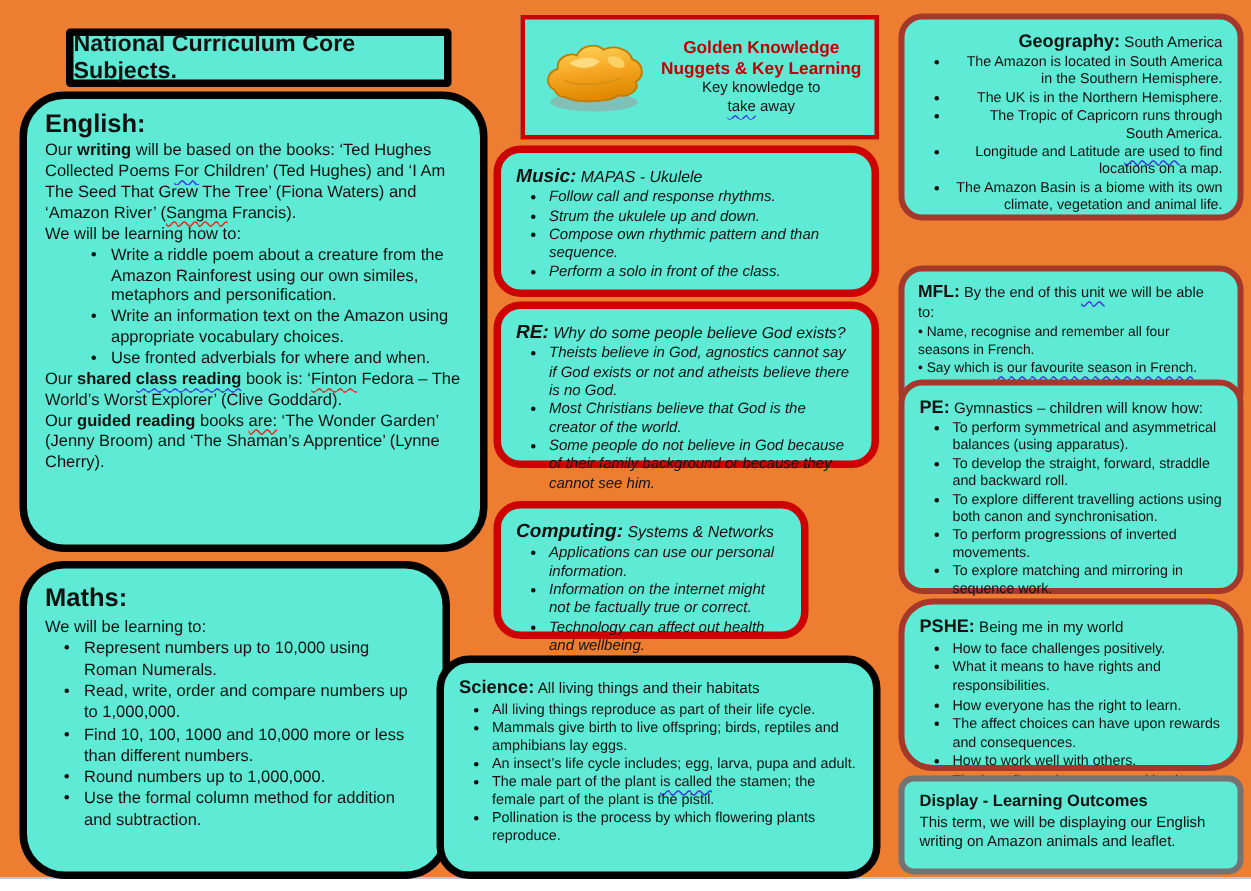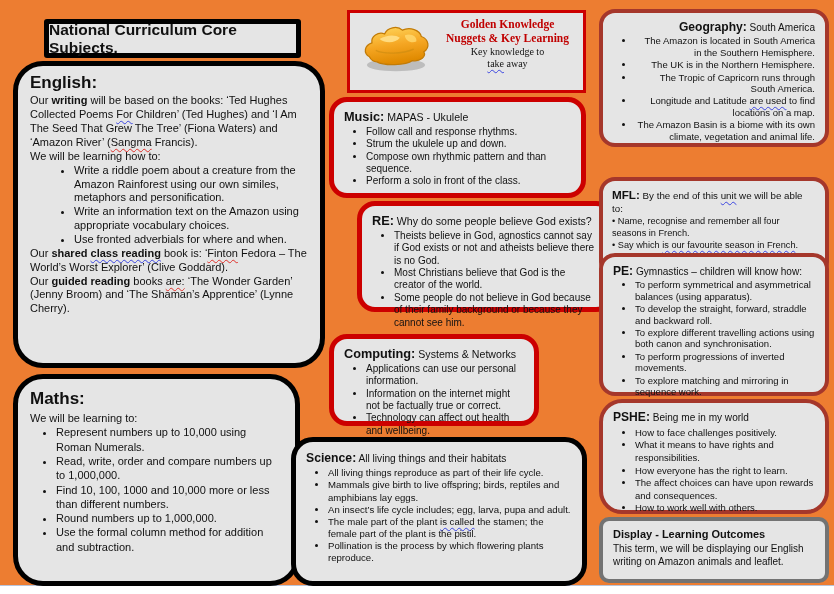--- a/index.html
+++ b/index.html
@@ -1,54 +1,54 @@
 <!DOCTYPE html>
 <html><head>
 <meta charset="utf-8">
 <style>
   html,body{margin:0;padding:0;background:#ffffff;}
   .canvas{position:relative;width:834px;height:594px;background:#ffffff;overflow:hidden;
           font-family:"Liberation Sans", sans-serif;color:#111;}
   .orange-bg{position:absolute;left:0;top:0;width:834px;height:586px;background:#ED7D31;}
   .page-bottom{position:absolute;left:0;top:585px;width:834px;height:9px;background:#ffffff;border-top:1px solid #b9c4da;}
-  .box{position:absolute;background:#e5e5e5;box-sizing:border-box;}
+  .box{position:absolute;background:#5eead4;box-sizing:border-box;}
   .bk{border:5px solid #000000;}
   .rd{border:5px solid #CC0000;}
   .dr{border:4px solid #A5372B;}
   .bl{border:4px solid #737373;}
   .b{font-weight:bold;}
   .sq-blue{text-decoration-line:underline;text-decoration-style:wavy;text-decoration-color:#3B45E0;text-decoration-thickness:1px;text-underline-offset:2px;}
   .sq-red{text-decoration-line:underline;text-decoration-style:wavy;text-decoration-color:#E0312B;text-decoration-thickness:1px;text-underline-offset:2px;}
   p{margin:0;}
   h2{margin:0;}
   .hd{font-size:1.06em;font-weight:normal;margin:0 0 1px 0;}
   .hd .b{font-size:1.2em;}
   .hd-solo{font-size:17px;font-weight:bold;margin:0 0 1px 0;}
   ul.std{margin:0;padding-left:22px;list-style:disc;}
   ul.deep{margin:0;padding-left:44px;list-style:disc;}
   ul.flush{margin:0;padding-left:0;list-style:none;}
   
   .english-box{font-size:11px;line-height:1.26;padding:6px 12px 4px 12px;border-radius:30px;}
   .maths-box{font-size:11px;line-height:1.3;padding:9px 12px;border-radius:30px;}
   .maths-box ul{padding-left:26px;}
-  .music-box,.re-box,.computing-box{font-size:10px;line-height:1.24;padding:7px 10px;border-radius:18px;}
+  .music-box,.re-box,.computing-box{font-size:10px;line-height:1.24;padding:7px 10px;border-radius:18px;font-style:italic;}
   .science-box{font-size:9.6px;line-height:1.26;padding:9px 10px;border-radius:22px;}
   .geo-box,.mfl-box,.pe-box,.pshe-box{font-size:9.5px;line-height:1.2;border-radius:16px;}
   .geo-box{padding:7px 10px;text-align:right;}
   .mfl-box{padding:7px 9px;font-size:9.2px;line-height:1.28;}
   .pe-box{padding:7px 10px;}
   .pshe-box{padding:7px 10px;line-height:1.32;border-radius:23px;}
   .geo-box li,.pe-box li{margin-bottom:1px;}
   .display-box{font-size:10px;line-height:1.3;padding:6px 10px;border-radius:10px;}
   .display-box .hd-solo{font-size:11px;}
   
   .title-box{display:flex;align-items:center;justify-content:center;border-radius:3px;}
   .title-box span{font-size:15.5px;font-weight:bold;}
   
-  .golden-box{display:flex;align-items:flex-start;gap:6px;border:3px solid #CC0000;border-radius:0;padding:4px 8px;font-family:Liberation Serif, serif;}
+  .golden-box{display:flex;align-items:center;gap:6px;border:3px solid #CC0000;border-radius:0;padding:4px 8px;}
   .golden-text{flex:1;text-align:center;}
   .golden-title{color:#C00000;font-weight:bold;font-size:11.5px;line-height:1.25;}
   .golden-sub{font-size:10px;line-height:1.25;color:#111;}
   .nugget{flex:0 0 auto;}
 </style>
 </head>
 <body>
 
 <div class="canvas">
   <div class="orange-bg"></div>
@@ -111,21 +111,21 @@
   <section class="box rd music-box" style="left:329px;top:97px;width:257px;height:101px;">
     <h2 class="hd"><span class="b">Music:</span><span> MAPAS - Ukulele</span></h2>
     <ul class="std">
         <li>Follow call and response rhythms.</li>
         <li>Strum the ukulele up and down.</li>
         <li>Compose own rhythmic pattern and than sequence.</li>
         <li>Perform a solo in front of the class.</li>
       </ul>
   </section>
 
-  <section class="box rd re-box" style="left:329px;top:201px;width:257px;height:111px;margin-left:28px;">
+  <section class="box rd re-box" style="left:329px;top:201px;width:257px;height:111px;">
     <h2 class="hd"><span class="b">RE:</span><span> Why do some people believe God exists?</span></h2>
     <ul class="std">
         <li>Theists believe in God, agnostics cannot say if God exists or not and atheists believe there is no God.</li>
         <li>Most Christians believe that God is the creator of the world.</li>
         <li>Some people do not believe in God because of their family background or because they cannot see him.</li>
       </ul>
   </section>
 
   <section class="box rd computing-box" style="left:329px;top:334px;width:210px;height:92px;">
     <h2 class="hd"><span class="b">Computing:</span><span> Systems &amp; Networks</span></h2>

